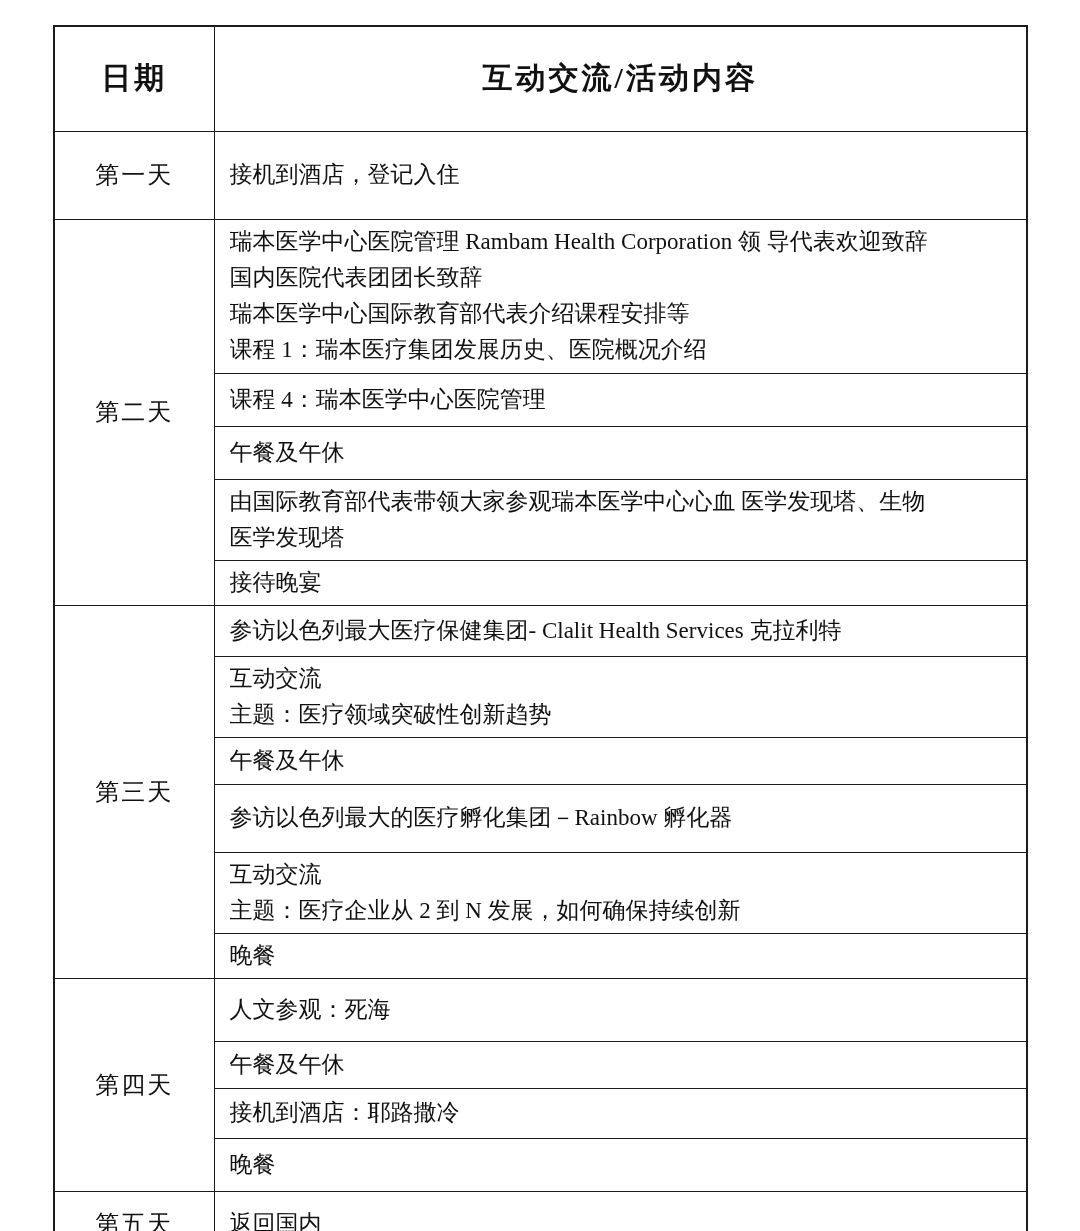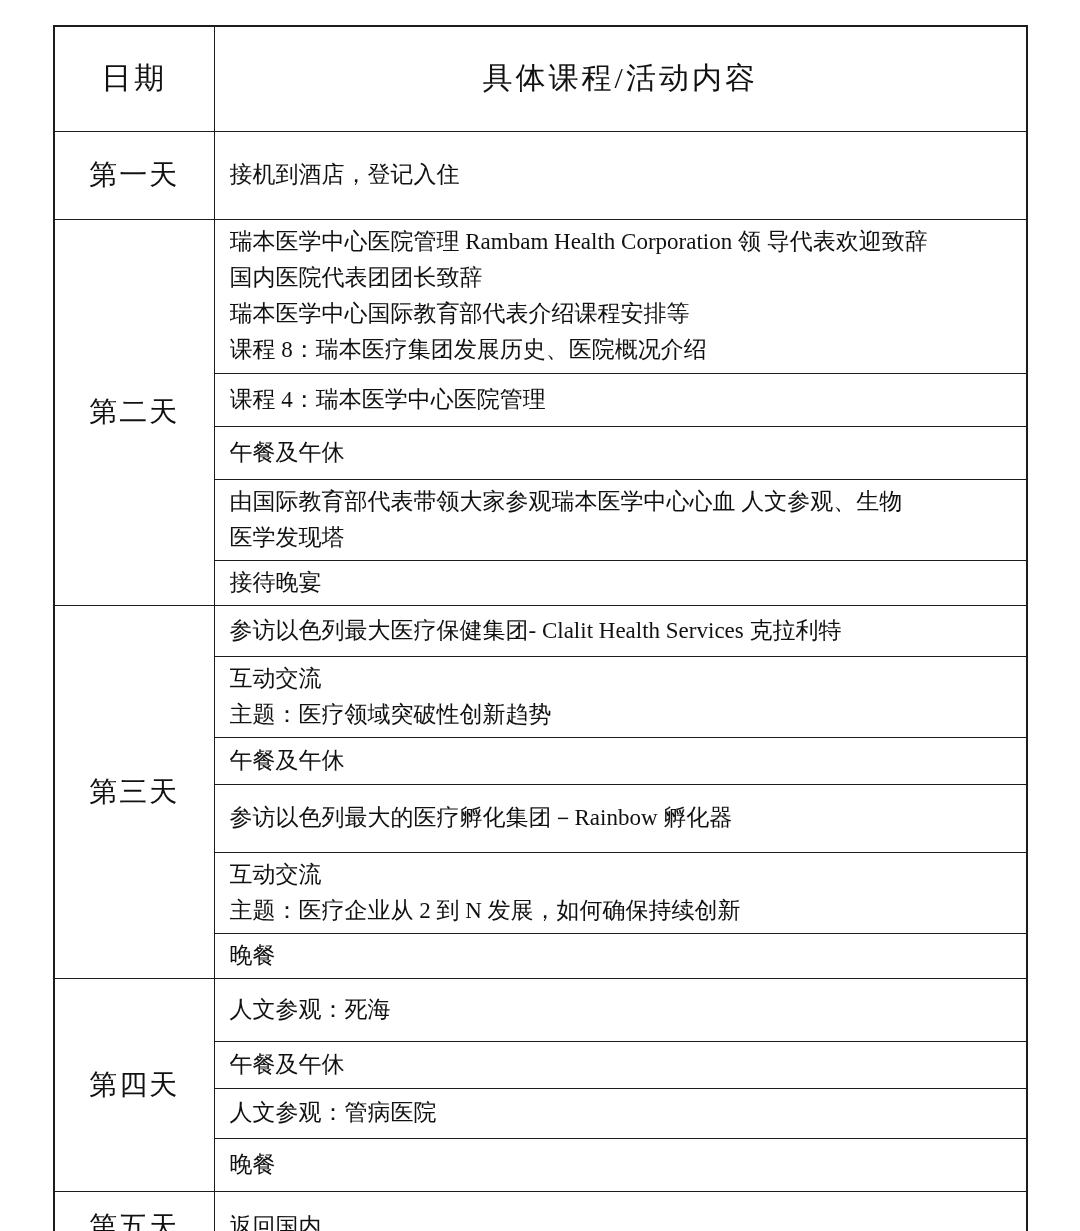--- a/index.html
+++ b/index.html
@@ -28,30 +28,30 @@
     background: #ffffff;
   }
   table.schedule, table.schedule td, table.schedule th {
     border: 1.6px solid #1c1c1c;
   }
   table.schedule { border-width: 2px; }
   col.date-col { width: 160px; }
   col.content-col { width: 813px; }
   th.header-cell {
     font-size: 30px;
-    font-weight: normal;
+    font-weight: bold;
     text-align: center;
     vertical-align: middle;
     letter-spacing: 3px;
     padding: 5px;
   }
   td.day-cell {
     text-align: center;
     vertical-align: middle;
-    font-size: 28px;
+    font-size: 24px;
     letter-spacing: 2px;
     padding: 16px;
   }
   td.content-cell {
     vertical-align: middle;
     font-size: 23px;
     padding: 4px 10px 4px 15px;
   }
   td.content-cell .line {
     line-height: 36px;
@@ -64,53 +64,53 @@
 
 <div class="page">
   <table class="schedule">
     <colgroup>
       <col class="date-col">
       <col class="content-col">
     </colgroup>
     <thead>
       <tr style="height:105px;">
         <th class="header-cell">日期</th>
-        <th class="header-cell">具体课程/活动内容</th>
+        <th class="header-cell">互动交流/活动内容</th>
       </tr>
     </thead>
     <tbody>
 
     <tr style="height: 88px;">
           <td class="day-cell" rowspan="1">第一天</td>
           <td class="content-cell">
             <div class="line">接机到酒店，登记入住</div>
           </td>
         </tr>
         <tr style="height: 154px;">
           <td class="day-cell" rowspan="5">第二天</td>
           <td class="content-cell">
             <div class="line">瑞本医学中心医院管理 Rambam Health Corporation 领 导代表欢迎致辞</div>
             <div class="line">国内医院代表团团长致辞</div>
             <div class="line">瑞本医学中心国际教育部代表介绍课程安排等</div>
-            <div class="line">课程 8：瑞本医疗集团发展历史、医院概况介绍</div>
+            <div class="line">课程 1：瑞本医疗集团发展历史、医院概况介绍</div>
           </td>
         </tr>
         <tr style="height: 53px;">
           <td class="content-cell">
             <div class="line">课程 4：瑞本医学中心医院管理</div>
           </td>
         </tr>
         <tr style="height: 53px;">
           <td class="content-cell">
             <div class="line">午餐及午休</div>
           </td>
         </tr>
         <tr style="height: 70px;">
           <td class="content-cell">
-            <div class="line">由国际教育部代表带领大家参观瑞本医学中心心血 人文参观、生物</div>
+            <div class="line">由国际教育部代表带领大家参观瑞本医学中心心血 医学发现塔、生物</div>
             <div class="line">医学发现塔</div>
           </td>
         </tr>
         <tr style="height: 45px;">
           <td class="content-cell">
             <div class="line">接待晚宴</div>
           </td>
         </tr>
         <tr style="height: 51px;">
           <td class="day-cell" rowspan="6">第三天</td>
@@ -151,21 +151,21 @@
             <div class="line">人文参观：死海</div>
           </td>
         </tr>
         <tr style="height: 47px;">
           <td class="content-cell">
             <div class="line">午餐及午休</div>
           </td>
         </tr>
         <tr style="height: 50px;">
           <td class="content-cell">
-            <div class="line">人文参观：管病医院</div>
+            <div class="line">接机到酒店：耶路撒冷</div>
           </td>
         </tr>
         <tr style="height: 53px;">
           <td class="content-cell">
             <div class="line">晚餐</div>
           </td>
         </tr>
         <tr style="height: 65px;">
           <td class="day-cell" rowspan="1">第五天</td>
           <td class="content-cell">

